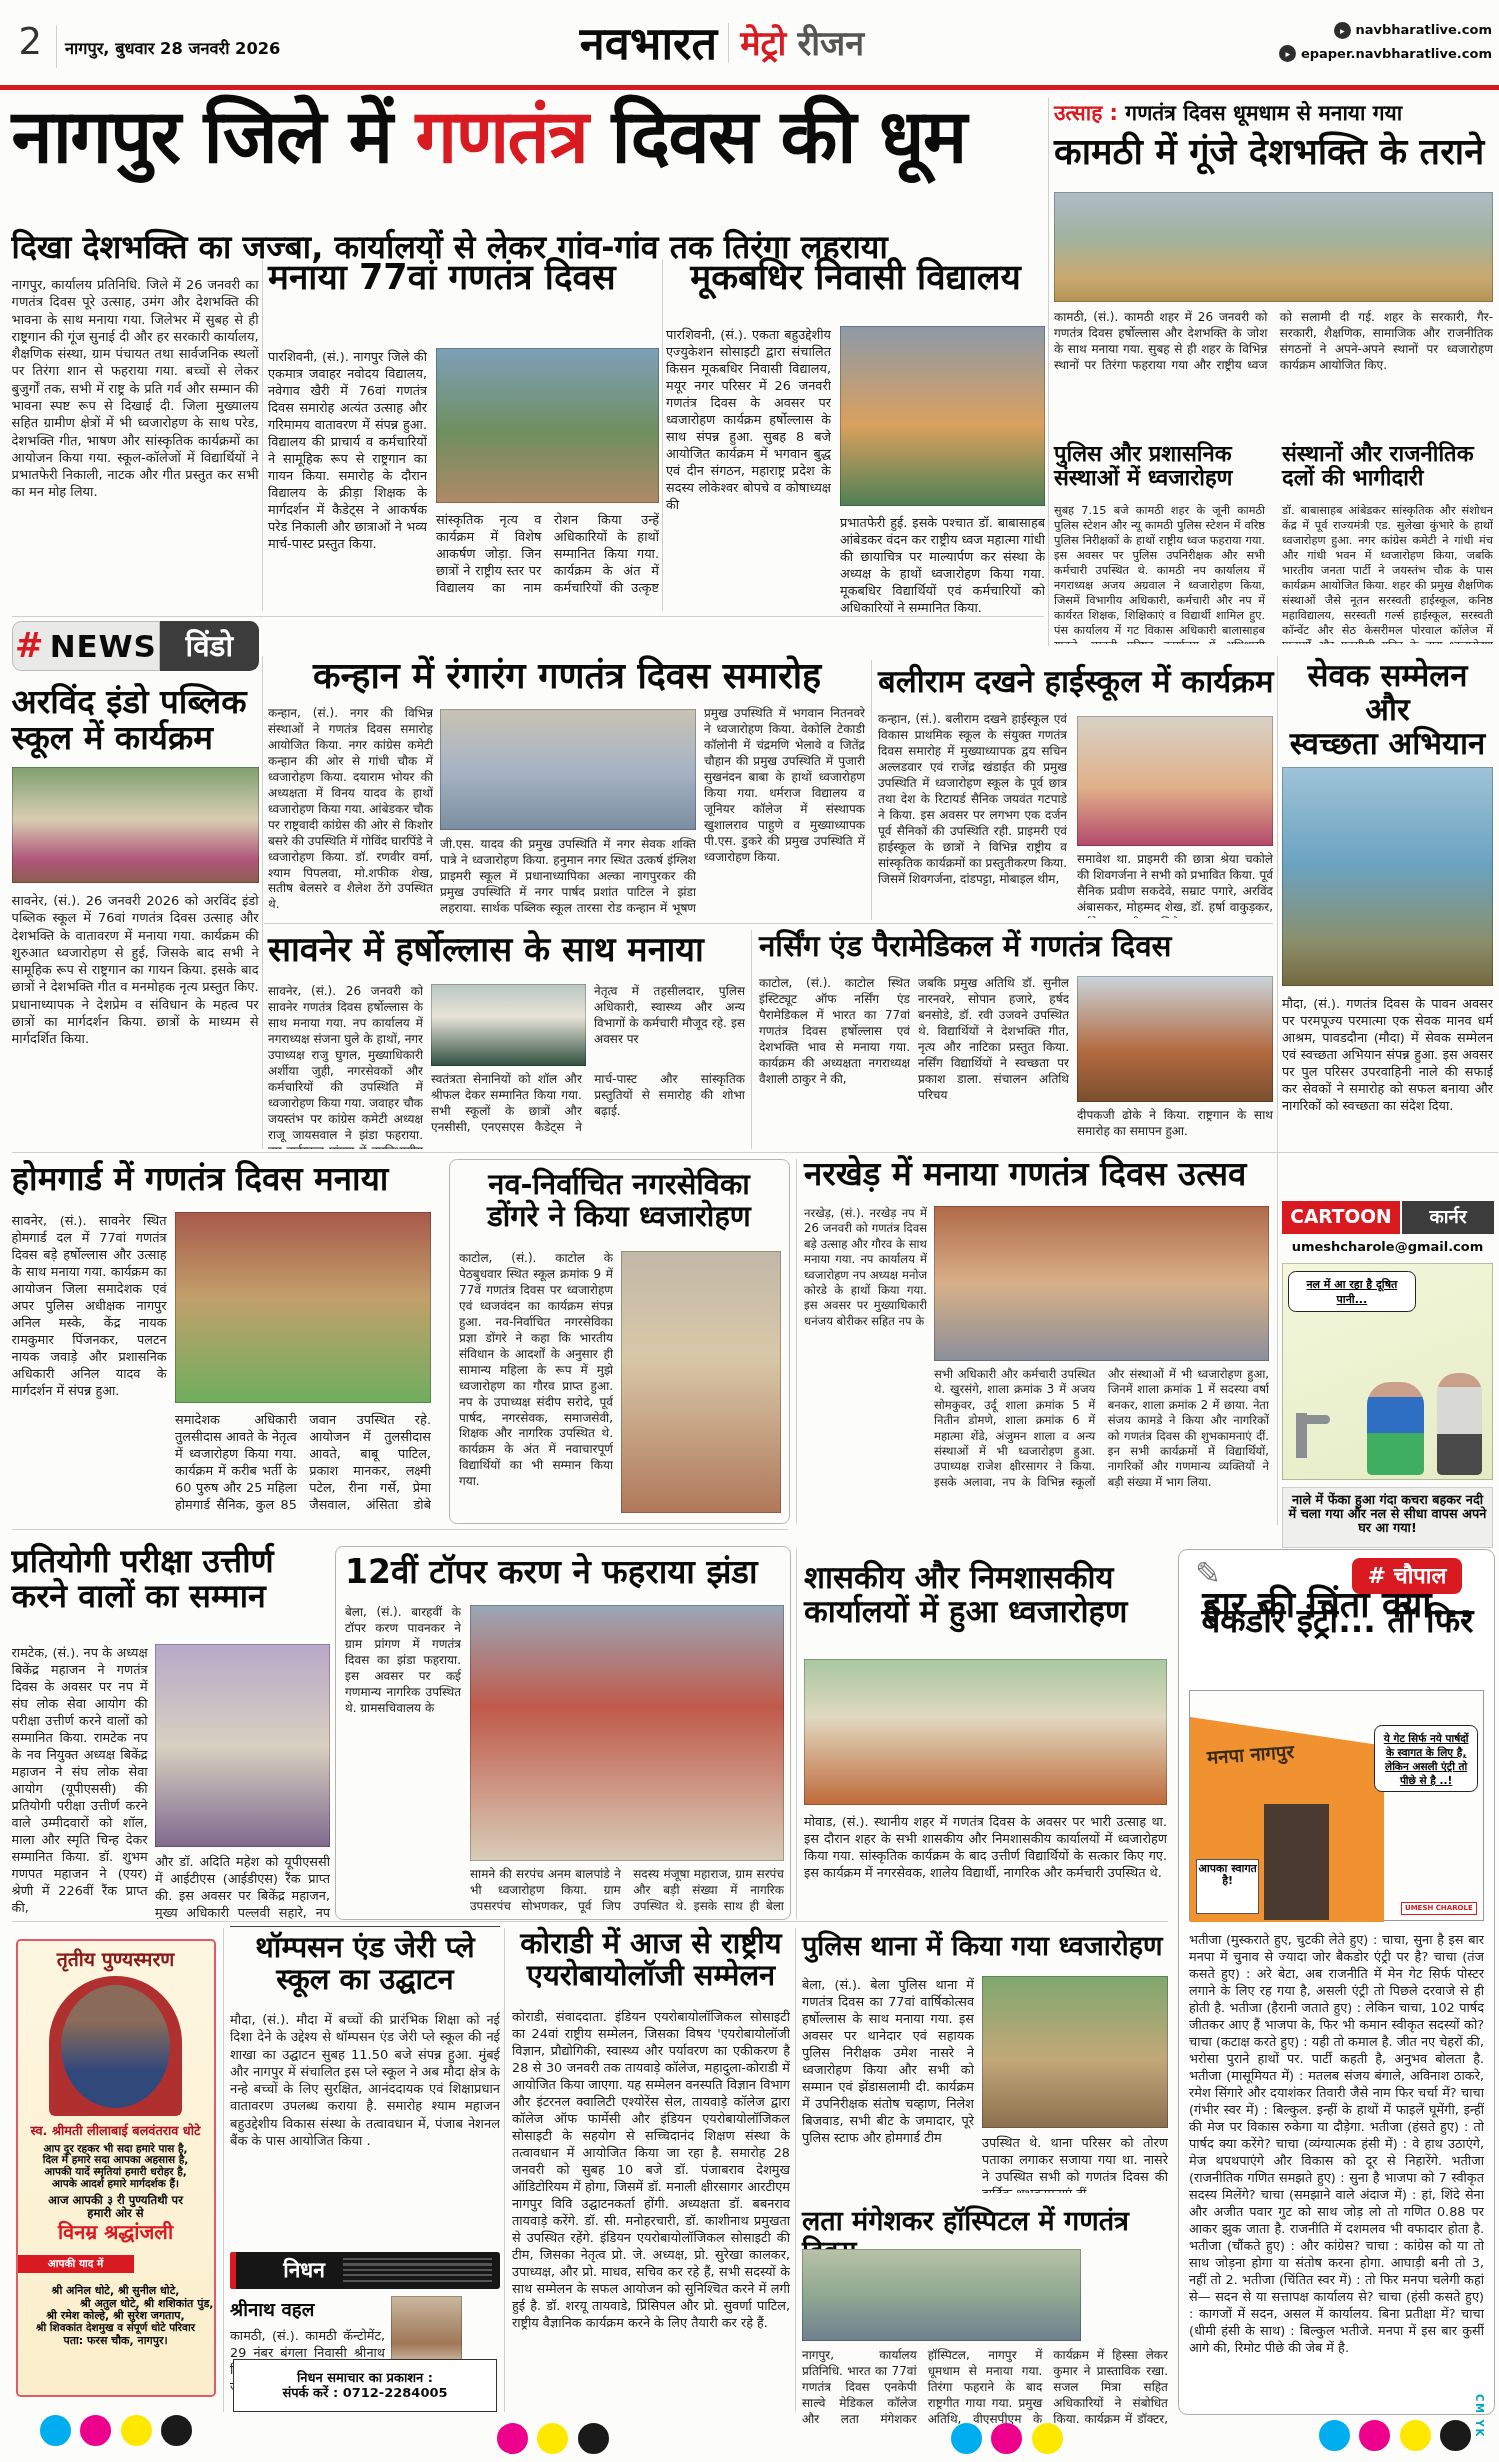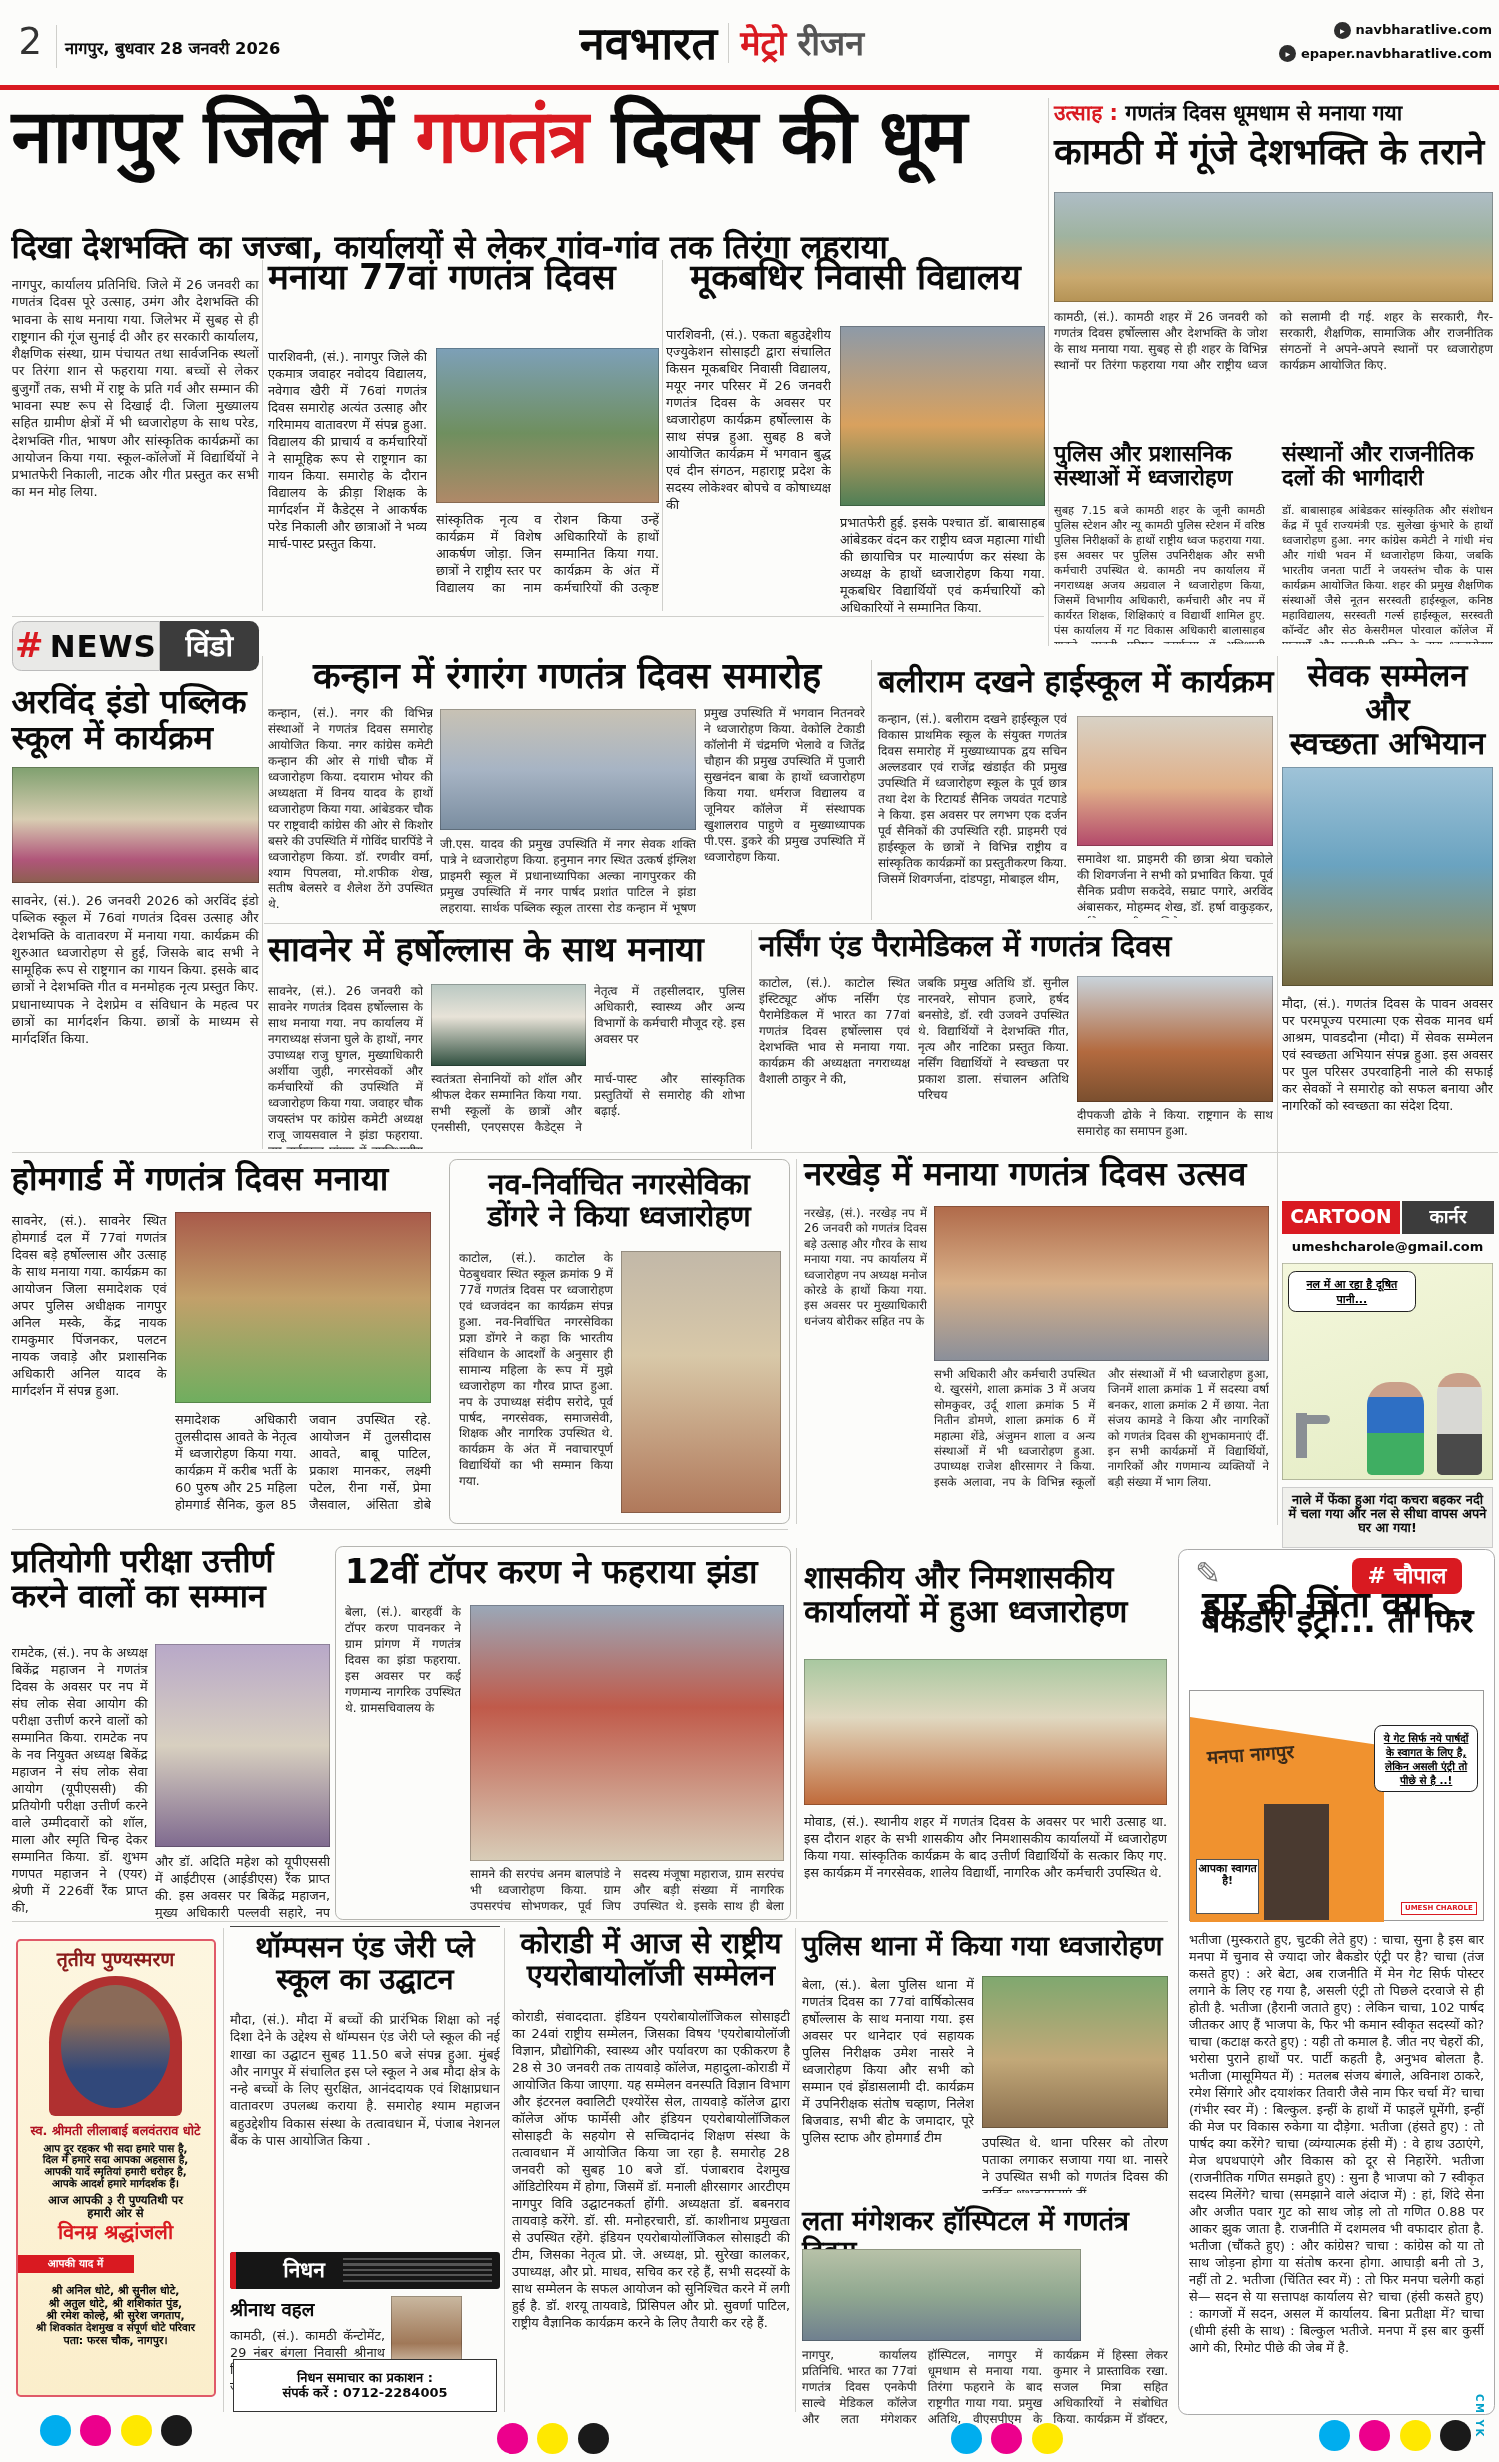--- a/index.html
+++ b/index.html
@@ -225,21 +225,21 @@
     <div class="h center" style="font-size:10.5px;">दिल में हमारे सदा आपका अहसास है,</div>
     <div class="h center" style="font-size:10.5px;">आपकी यादें स्मृतियां हमारी धरोहर है,</div>
     <div class="h center" style="font-size:10.5px;">आपके आदर्श हमारे मार्गदर्शक हैं।</div>
     <div class="h center" style="margin-top:4.7px;font-size:11.6px;">आज आपकी ३ री पुण्यतिथी पर</div>
     <div class="h center" style="font-size:11.6px;">हमारी ओर से</div>
     <div class="h center red" style="margin-top:1.6px;font-size:20px;">विनम्र श्रद्धांजली</div>
     <div class="pill" style="margin:12px auto;width:116px;height:18.6px;background:var(--red);border-radius:0;">
       <span class="h" style="color:#fff;font-size:10.5px;">आपकी याद में</span>
     </div>
     <div class="h center" style="font-size:11px;">श्री अनिल धोटे, श्री सुनील धोटे,</div>
-    <div class="h center" style="font-size:11px;">श्री अतुल धोटे, श्री शशिकांत पुंड,</div>
+    <div class="h center" style="font-size:11px;text-align:right;">श्री अतुल धोटे, श्री शशिकांत पुंड,</div>
     <div class="h center" style="font-size:11px;">श्री रमेश कोल्हे, श्री सुरेश जगताप,</div>
     <div class="h center" style="font-size:10.5px;">श्री शिवकांत देशमुख व संपूर्ण धोटे परिवार</div>
     <div class="h center" style="margin-top:1.6px;font-size:11px;">पता: फरस चौक, नागपुर।</div>
   </div>
 
   <div class="b vr" style="left:223px;top:1928px;height:484px;"></div>
   <div class="b hrl" style="left:230px;top:1926px;width:270px;border-top:1.6px solid #444;"></div>
   <div class="b h center" style="left:230px;top:1932px;width:270px;font-size:29px;">
     <div>थॉम्पसन एंड जेरी प्ले</div>
     <div>स्कूल का उद्घाटन</div>

